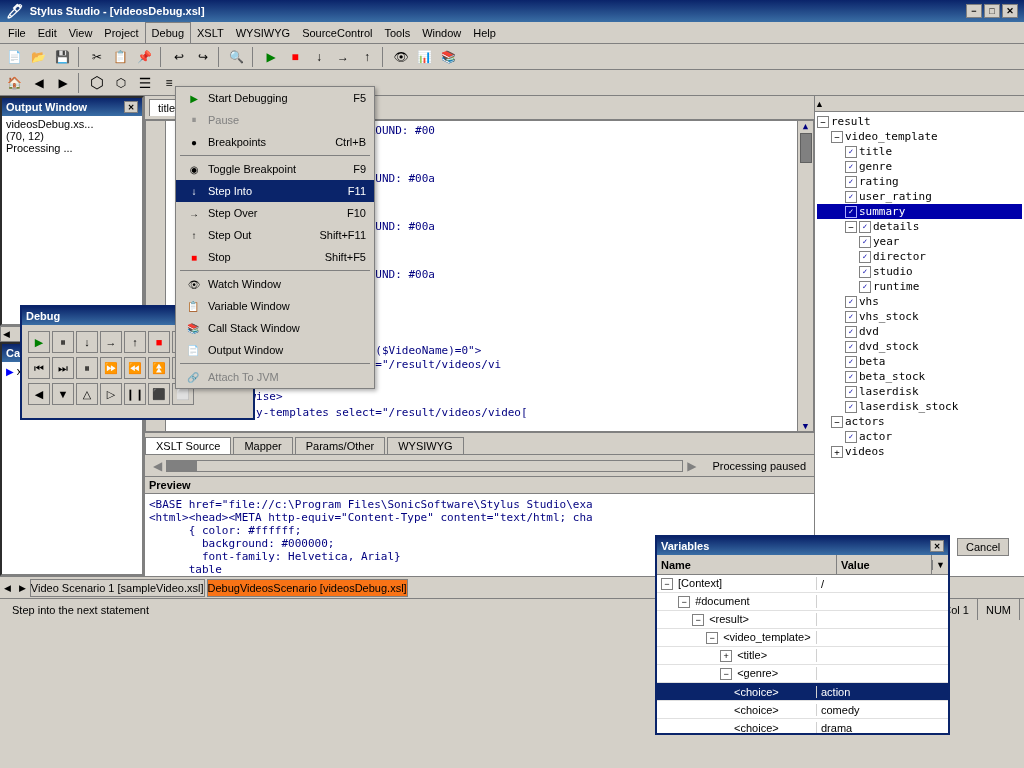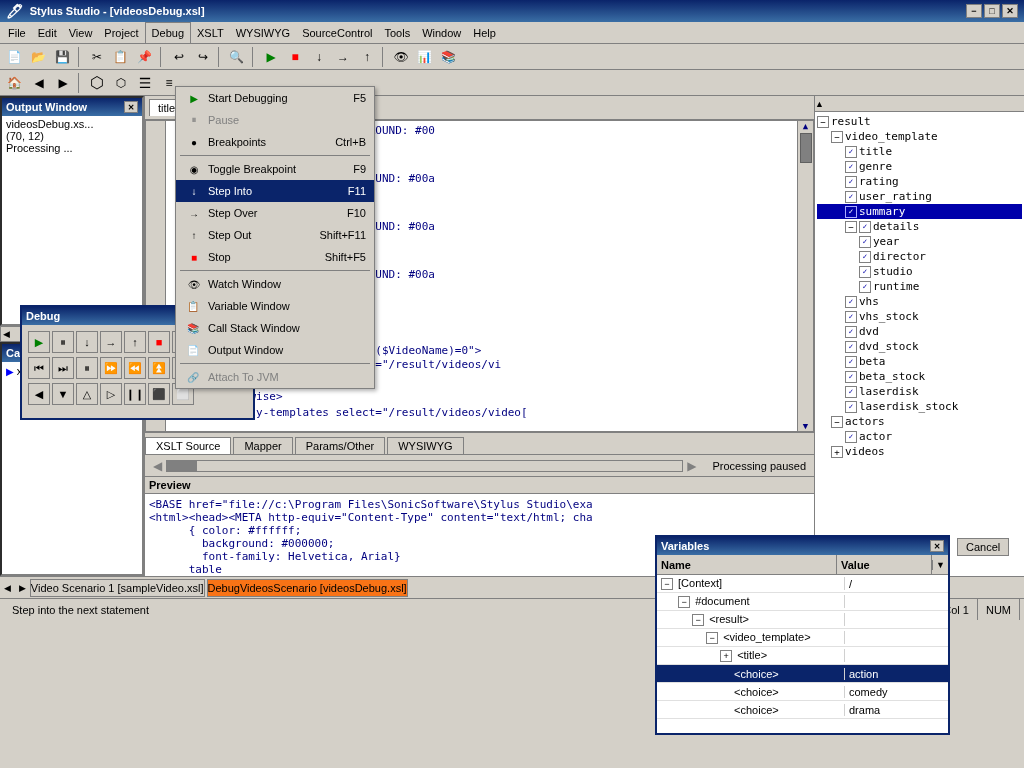--- a/index.html
+++ b/index.html
@@ -93,21 +93,21 @@
     .variables-window { position: absolute; left: 655px; top: 535px; width: 295px; height: 200px; background: white; border: 2px solid #0a246a; z-index: 60; }
     .variables-titlebar { background: linear-gradient(to bottom, #0a246a, #3a6ea5); color: white; height: 18px; display: flex; align-items: center; padding: 0 4px; font-size: 11px; font-weight: bold; }
     .variables-titlebar .close-btn { margin-left: auto; width: 14px; height: 12px; background: #d4d0c8; border: 1px solid #808080; font-size: 8px; display: flex; align-items: center; justify-content: center; cursor: pointer; color: black; }
     .variables-header { display: flex; background: #d4d0c8; border-bottom: 1px solid #808080; height: 20px; align-items: center; font-weight: bold; }
     .var-col-header { padding: 0 4px; font-size: 11px; border-right: 1px solid #808080; height: 100%; display: flex; align-items: center; }
     .var-col-name { width: 180px; }
     .var-col-value { flex: 1; }
     .variables-content { overflow: auto; height: calc(100% - 38px); }
     .var-row { display: flex; align-items: center; height: 18px; border-bottom: 1px solid #e0e0e0; }
     .var-row.selected { background: #0a246a; color: white; }
-    .var-name { width: 188px; padding: 0 4px; font-size: 11px; overflow: hidden; white-space: nowrap; border-right: 1px solid #d0d0d0; }
+    .var-name { width: 160px; padding: 0 4px; font-size: 11px; overflow: hidden; white-space: nowrap; border-right: 1px solid #d0d0d0; }
     .var-value { flex: 1; padding: 0 4px; font-size: 11px; }
     .var-expand { width: 12px; height: 12px; border: 1px solid #808080; background: white; display: inline-flex; align-items: center; justify-content: center; font-size: 9px; margin-right: 2px; cursor: pointer; vertical-align: middle; }
     
     
     .cancel-btn { position: absolute; left: 957px; top: 538px; z-index: 61; }
     .cancel-btn button { padding: 2px 8px; background: #d4d0c8; border: 1px solid #808080; font-size: 11px; cursor: pointer; }
 
     
     .preview-area { background: white; border-top: 1px solid #808080; height: 120px; overflow: auto; }
     .preview-label { font-size: 11px; font-weight: bold; padding: 2px 4px; background: #d4d0c8; border-bottom: 1px solid #808080; }
@@ -587,20 +587,28 @@
 
     <div class="var-row">
       <div class="var-name">
         <span style="display:inline-block; width:56px;"></span>
         <span class="var-expand">+</span>
         <span>&lt;title&gt;</span>
       </div>
       <div class="var-value"></div>
     </div>
 
+    <div class="var-row">
+      <div class="var-name">
+        <span style="display:inline-block; width:56px;"></span>
+        <span class="var-expand">−</span>
+        <span>&lt;genre&gt;</span>
+      </div>
+      <div class="var-value"></div>
+    </div>
 
     <div class="var-row selected">
       <div class="var-name" style="color:white;">
         <span style="display:inline-block; width:70px;"></span>
         <span>&lt;choice&gt;</span>
       </div>
       <div class="var-value" style="color:white;">action</div>
     </div>
 
     <div class="var-row">

